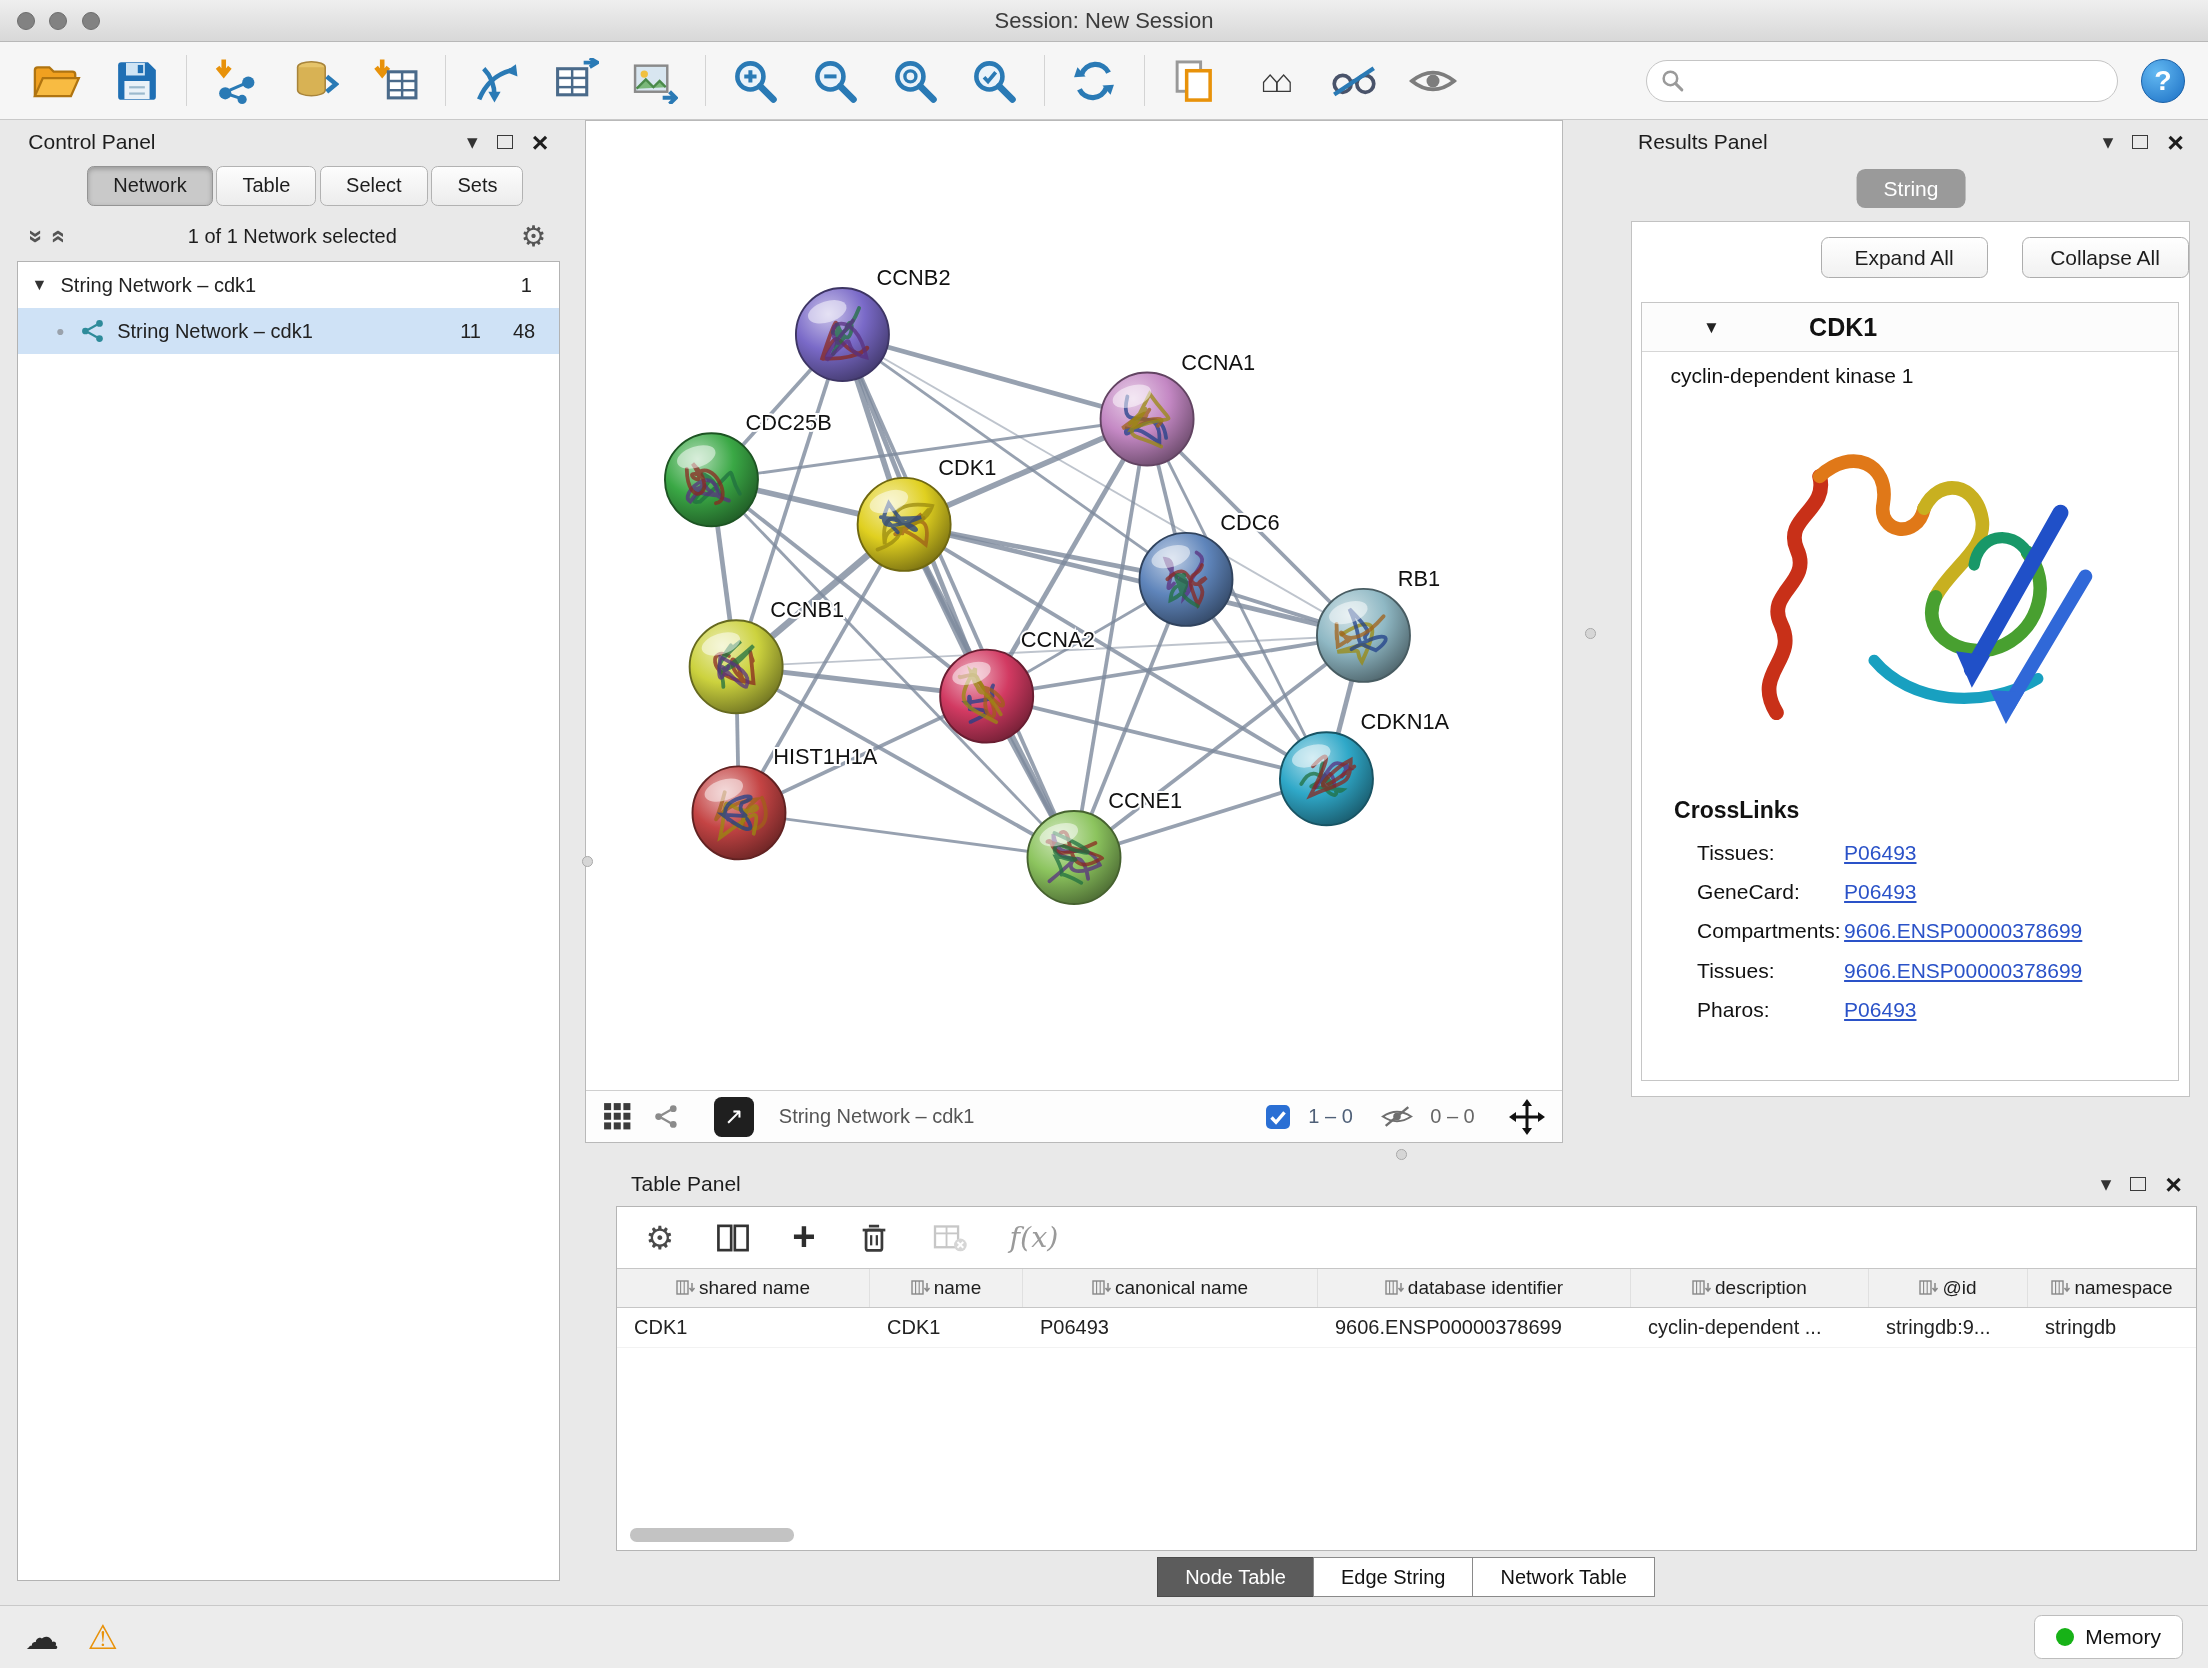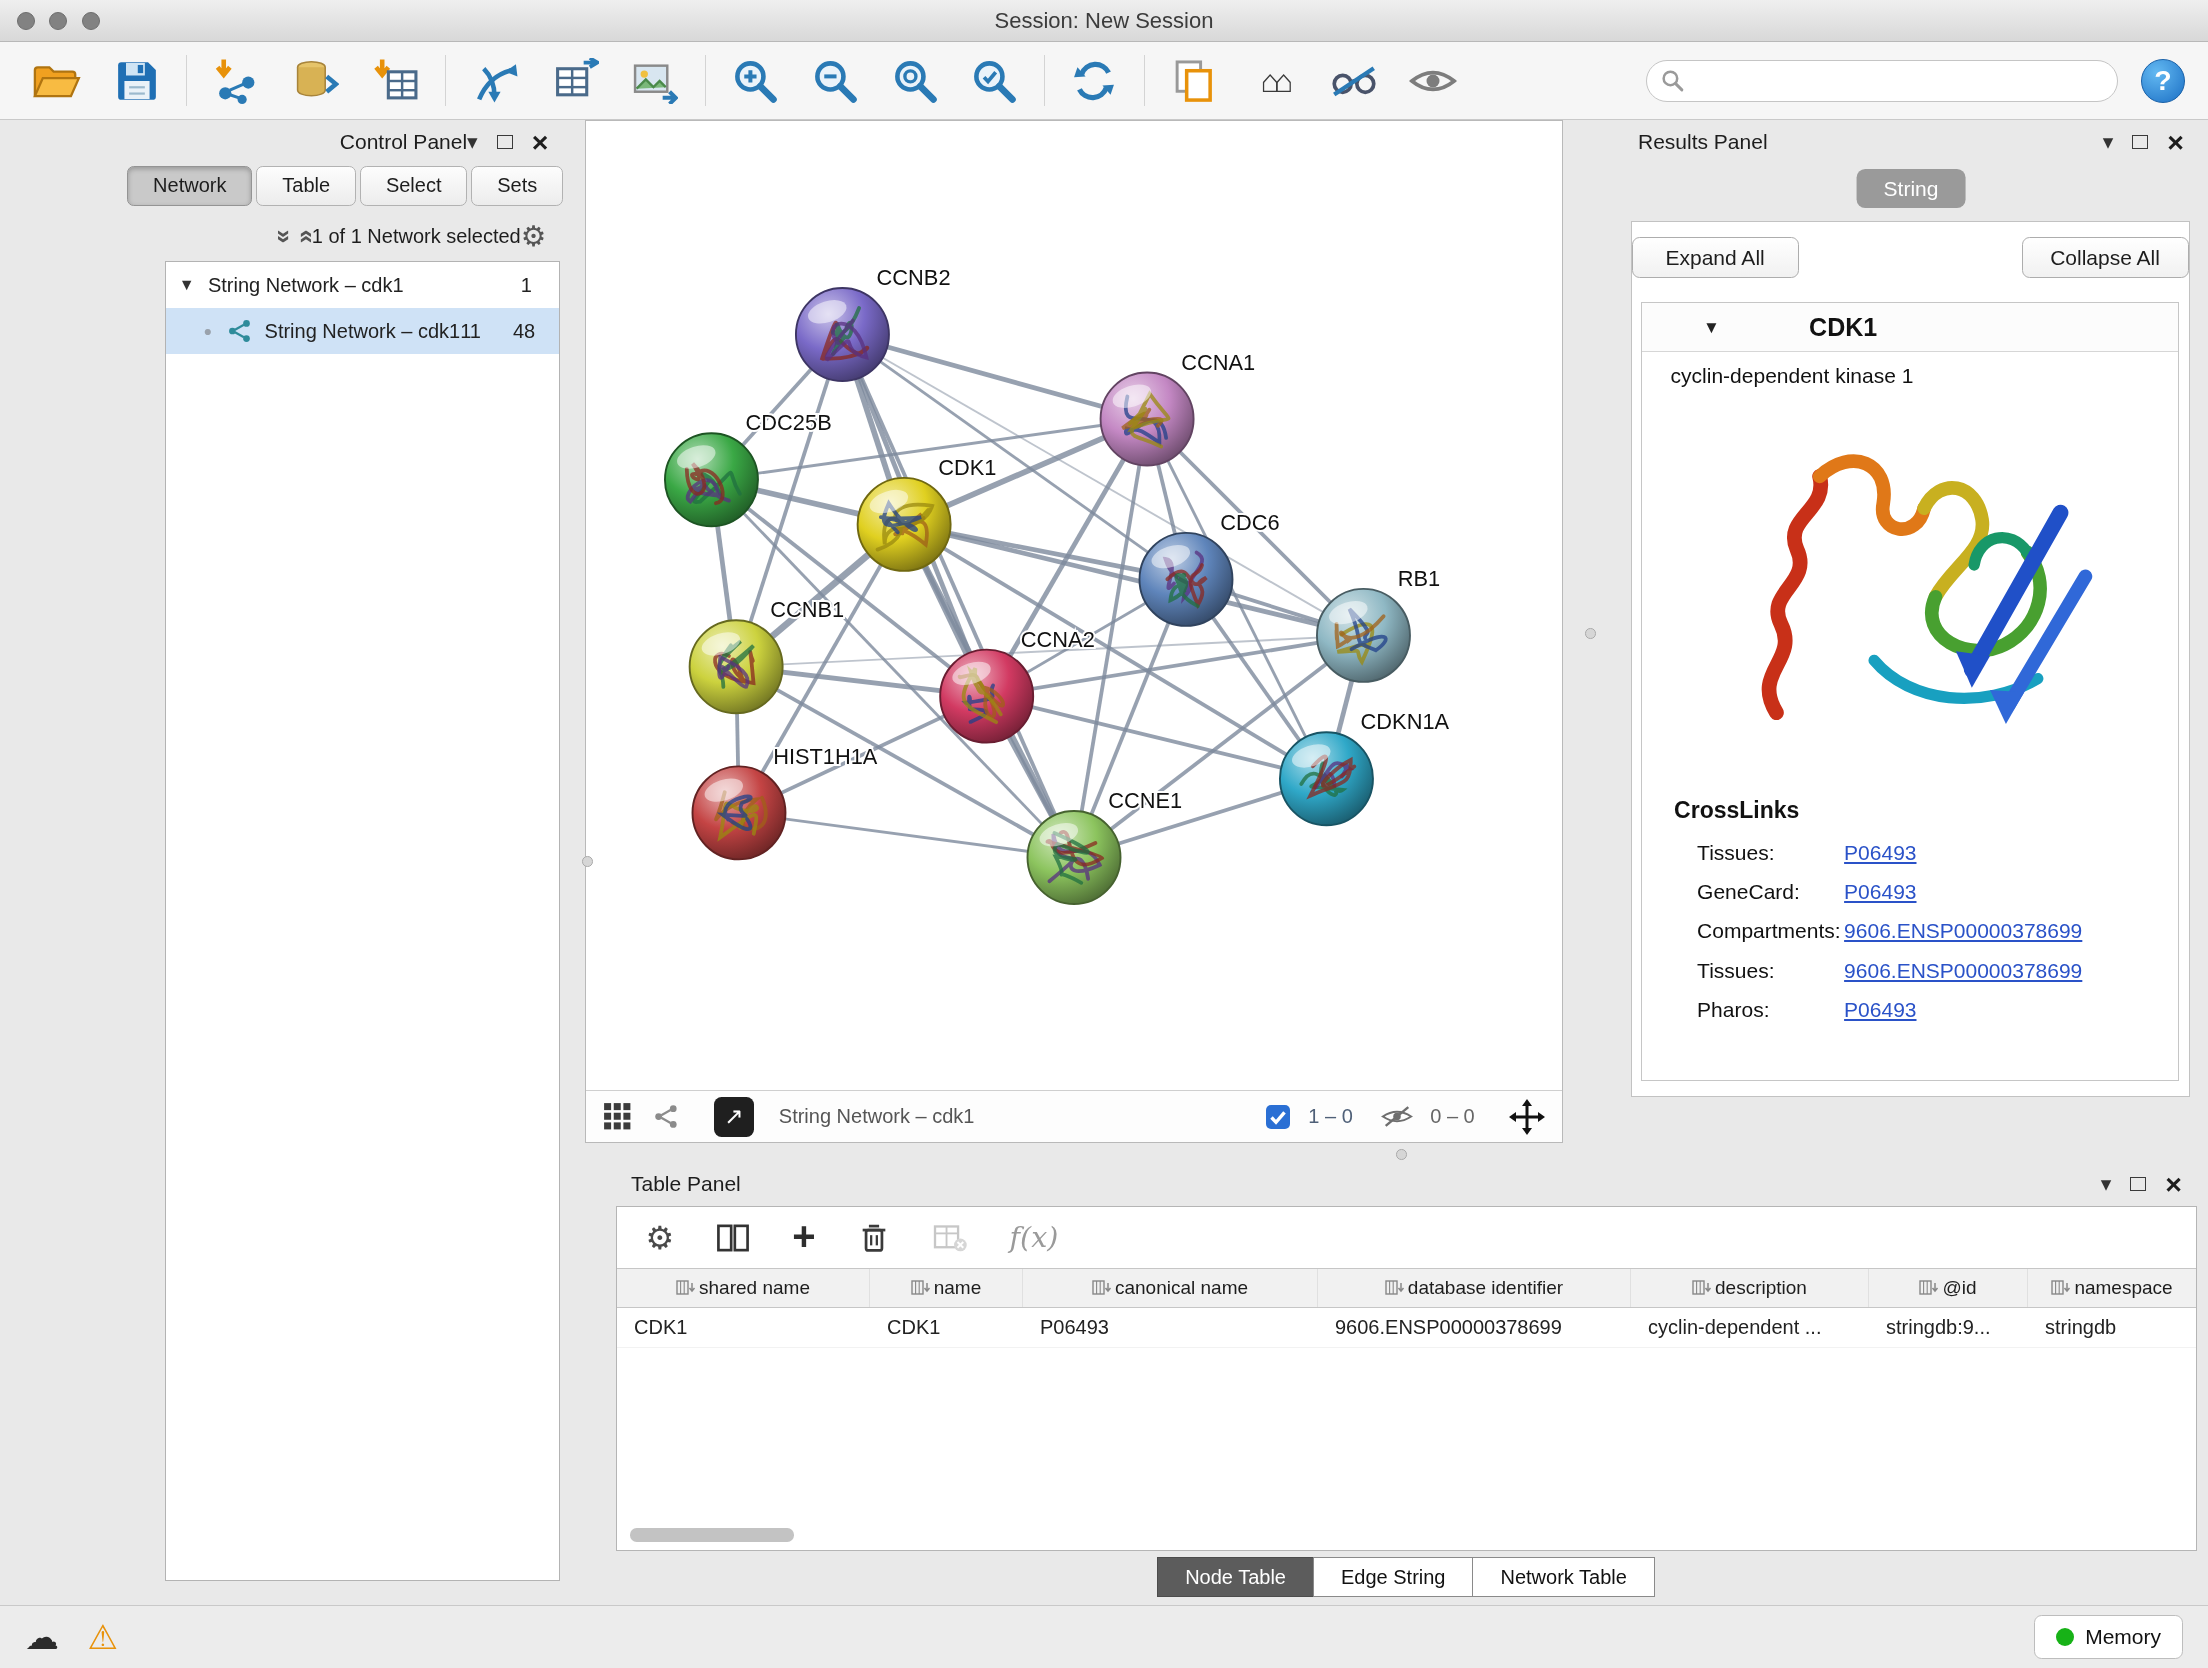--- a/index.html
+++ b/index.html
@@ -32,21 +32,21 @@
     border:1px solid #1760a8; }
 
   
   .panel-header { height:44px; display:flex; align-items:center; padding:0 15px; font-size:21px; color:#1d1d1d; }
   .win-icons { margin-left:auto; display:flex; gap:19px; align-items:center; color:#333; }
   .min-caret { font-size:21px; color:#333; }
   .box-ic { width:16px; height:14.3px; border:1.9px solid #3a3a3a; display:inline-block; }
   .close-ic { font-size:28.5px; font-weight:bold; color:#1d1d1d; line-height:1; }
 
   
-  .control-panel { position:absolute; left:13.3px; top:120px; width:550px; height:1467px; display:flex; flex-direction:column;align-items:flex-end; }
+  .control-panel { position:absolute; left:13.3px; top:120px; width:550px; height:1467px; display:flex; flex-direction:column; }
   .tabs-row { display:flex; gap:3.8px; padding:1.9px 0 7.6px 74px; }
   .tab { height:40px; padding:0 25px; display:flex; align-items:center; justify-content:center; font-size:20px;
     border:1px solid #b2b2b2; border-radius:6.7px; background:linear-gradient(#fdfdfd,#ececec); color:#1d1d1d; }
   .tab.active { background:#c9c9c9; border-color:#949494; box-shadow:inset 0 1.9px 4.8px rgba(0,0,0,.25); }
   .sel-row { height:46px; display:flex; align-items:center; padding:0 17px; font-size:20px; color:#1d1d1d; }
   .chev { font-size:25px; font-weight:bold; color:#555; display:inline-block; line-height:1; }
   .chev-down { transform:rotate(90deg); }
   .chev-up { transform:rotate(-90deg); margin-left:5.7px; }
   .sel-text { flex:1; text-align:center; }
   .gear-ic { font-size:28.5px; color:#555; line-height:1; }
@@ -70,21 +70,21 @@
   .nf-name { color:#555; }
   .nf-right { margin-left:auto; display:flex; align-items:center; gap:13.3px; }
   .nf-count { color:#4f6078; margin-right:15px; }
   .nf-count2 { color:#666; margin-right:21px; }
 
   
   .results-panel { position:absolute; left:1623px; top:120px; width:576px; height:1023px; }
   .string-badge { position:absolute; top:49px; left:50%; transform:translateX(-50%); background:#9a9a9a; color:#fff;
     border-radius:8.6px; padding:7.6px 27px; font-size:21px; }
   .results-body { position:absolute; top:101px; left:7.6px; right:9.5px; bottom:46px; background:#fff; border:1px solid #c2c2c2; }
-  .rb-buttons { display:flex; justify-content:space-between; gap:34px; padding:15px 0 13.3px; }
+  .rb-buttons { display:flex; justify-content:flex-end; gap:34px; padding:15px 0 13.3px; }
   .mac-btn { font-family:inherit; font-size:21px; color:#1d1d1d; background:linear-gradient(#ffffff,#f1f1f1);
     border:1px solid #ad
 ad; border:1px solid #adadad; border-radius:7.6px; padding:7.6px 27px; min-width:167px; }
   .results-inner { position:absolute; top:80px; left:9.5px; right:9.5px; bottom:15px; border:1px solid #c6c6c6; overflow:hidden; }
   .gene-header { position:relative; height:49px; border-bottom:1px solid #d6d6d6; background:#fcfcfc; }
   .gene-header .disc-tri { position:absolute; left:61px; top:15px; font-size:17px; color:#222; }
   .gene-name { position:absolute; left:167px; top:0; line-height:49px; font-weight:bold; font-size:25px; color:#111; }
   .gene-desc { padding:12.4px 0 3.8px 28.5px; font-size:21px; color:#111; }
   .protein-img { display:flex; justify-content:center; padding:7.6px 0 3.8px; }
   .cl-title { font-weight:bold; font-size:23px; padding:13.3px 0 9.5px 32px; color:#111; }

